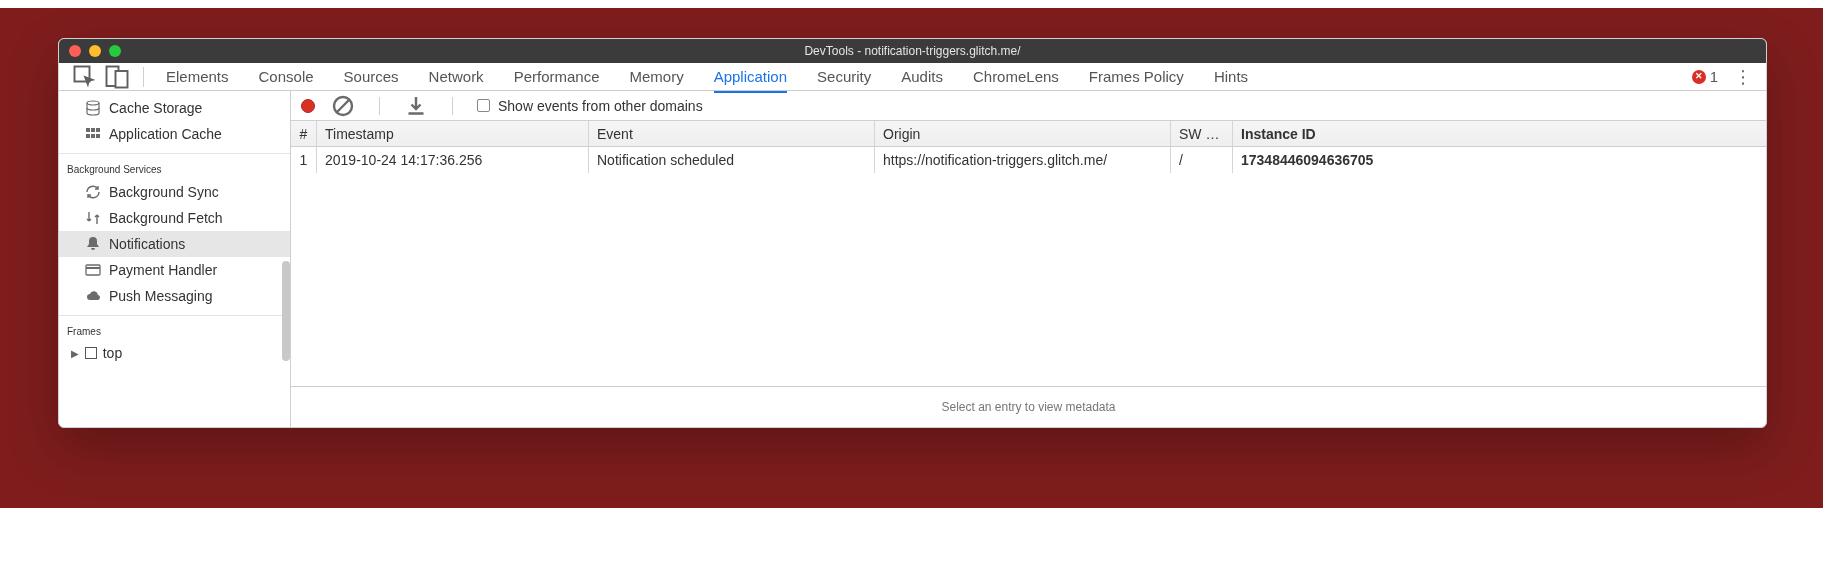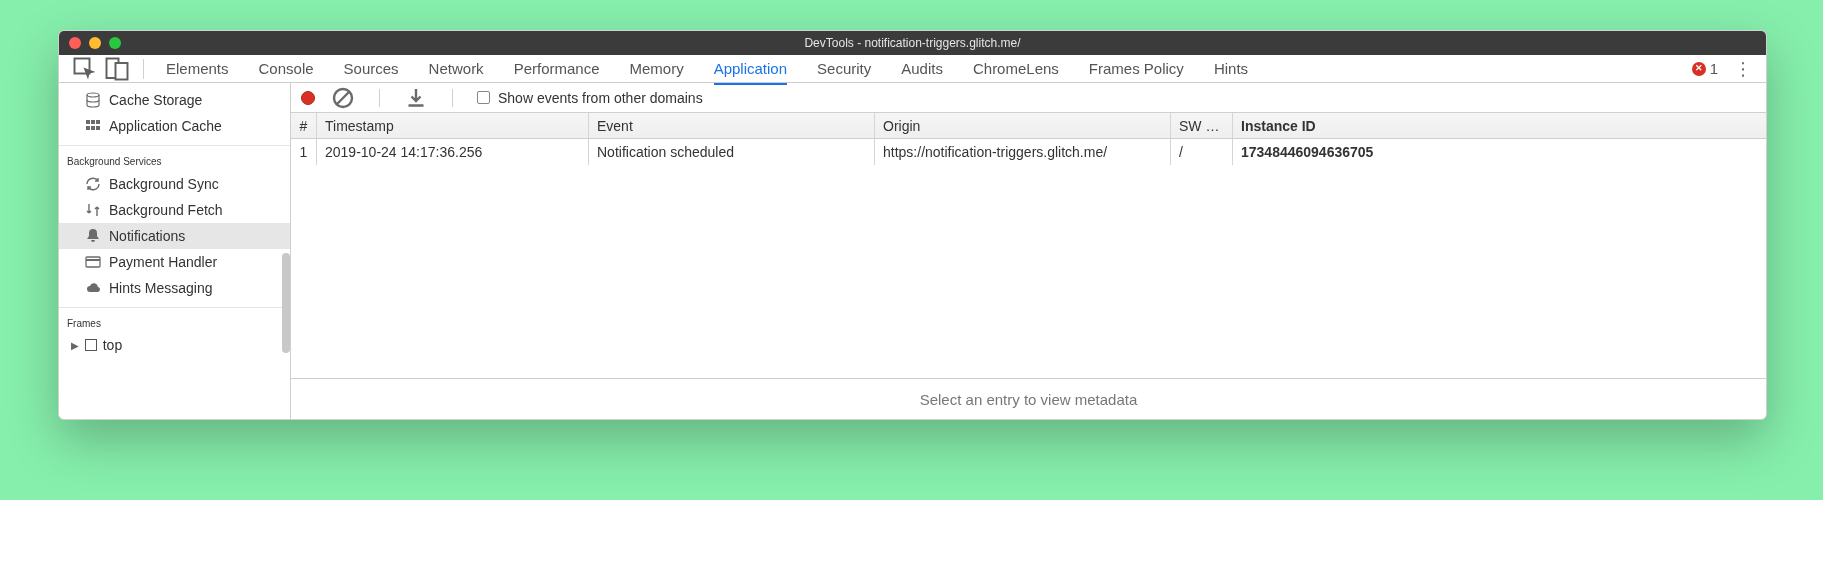--- a/index.html
+++ b/index.html
@@ -5,21 +5,22 @@
   * { box-sizing: border-box; margin: 0; padding: 0; }
   body {
     font-family: -apple-system, "Helvetica Neue", Arial, sans-serif;
     font-size: 14px;
     color: #333;
     background: #fff;
     width: 1823px;
   }
   .shadow-wrap {
     padding: 30px 56px 80px 58px;
-    background: #86efac;
+    background: #7f1d1d;
+    margin-top: 8px;
   }
   .window {
     border-radius: 6px;
     box-shadow: 0 20px 50px rgba(0,0,0,0.25);
     overflow: hidden;
     background: #fff;
     border: 1px solid #d0d0d0;
   }
   .titlebar {
     background: #3b3b3b;
@@ -141,21 +142,21 @@
   .col-num { width:26px; justify-content:center; }
   .col-ts  { width:272px; }
   .col-ev  { width:286px; }
   .col-or  { width:296px; }
   .col-sw  { width:62px; }
   .col-id  { flex:1;font-weight:bold; }
   .trow { height:26px; font-size:14px; color:#333;}
   .tbody { flex:1; overflow:auto; }
   .footer-hint {
     height:40px; display:flex; align-items:center; justify-content:center;
-    color:#777; font-size:15px;
+    color:#777; font-size:12px;
   }
 
   .frames-item {
     display:flex; align-items:center;
     padding: 4px 8px 4px 12px;
     gap:6px; color:#333; font-size:14px; cursor:pointer;
   }
   .tri { font-size:10px; color:#666; }
   .sq { width:12px; height:12px; border:1.5px solid #555; }
 </style>
@@ -274,21 +275,21 @@
               </svg>
         </span>
         <span>Payment Handler</span>
       </div>
       <div class="sb-item">
         <span class="sb-icon">
           <svg viewBox="0 0 16 16" fill="currentColor">
                 <path d="M12 12H5a3 3 0 0 1 0-6 4 4 0 0 1 7.8 1A2.5 2.5 0 0 1 12 12z"></path>
               </svg>
         </span>
-        <span>Hints Messaging</span>
+        <span>Push Messaging</span>
       </div>
 
       <div class="sb-section">Frames</div>
       <div class="frames-item">
         <span class="tri">▶</span>
         <span class="sq"></span>
         <span>top</span>
       </div>
 
       <div class="sb-scrollthumb"></div>

